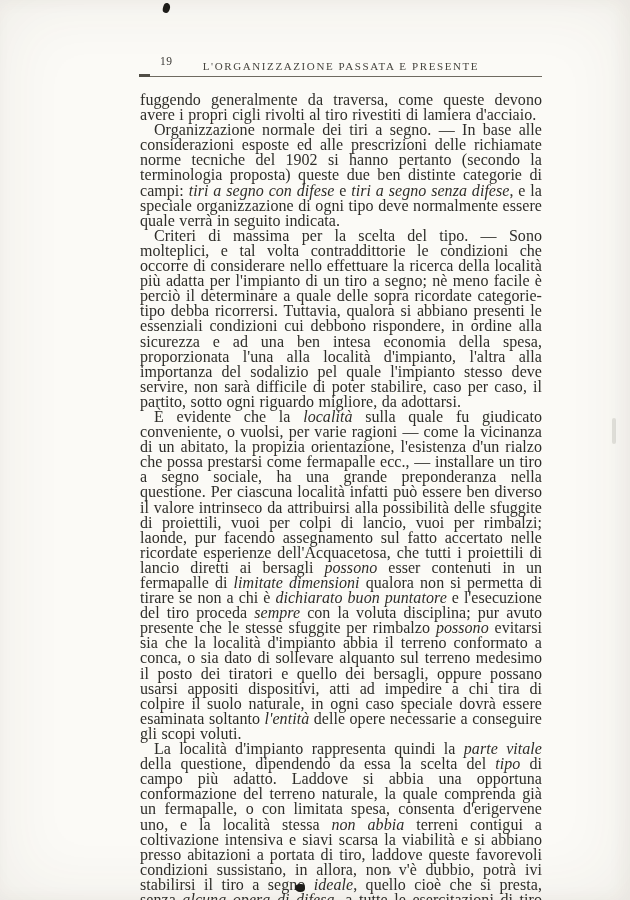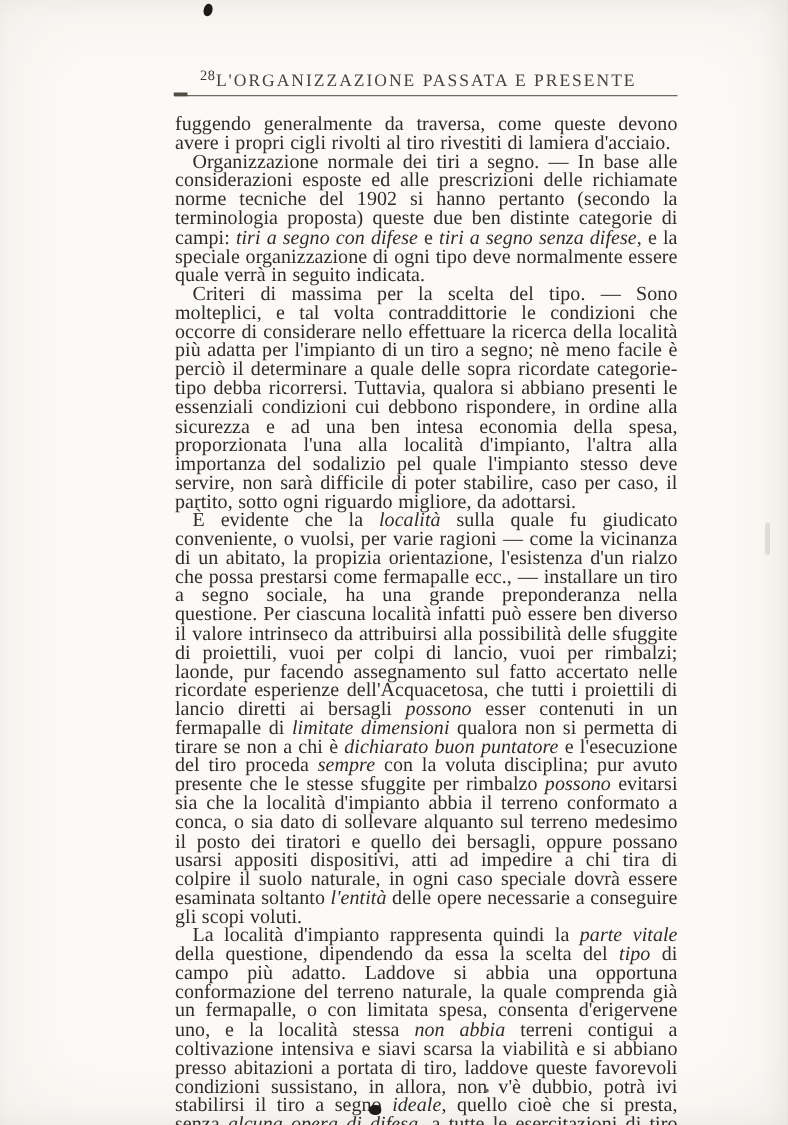--- a/index.html
+++ b/index.html
@@ -19,21 +19,21 @@
   .header {
     position: absolute;
     left: 140px; top: 56px; width: 402px;
     text-align: center;
   }
   .pagenum {
     position: absolute; left: 20px; top: -1px;
     font-size: 11.5px; letter-spacing: 0.5px; color: #3a3834;
   }
   .running-title {
-    font-size: 14px; letter-spacing: 1.6px; color: #46443e;
+    font-size: 11px; letter-spacing: 1.6px; color: #46443e;
     white-space: nowrap;
   }
   .rule {
     position: absolute;
     left: 140px; top: 76px; width: 402px;
     border-top: 1px solid #6e6a60;
   }
   .rule-tick {
     position: absolute; left: -1px; top: -3px;
     width: 11px; height: 3px; background: #504d45;
@@ -56,21 +56,21 @@
   .a2 { left: 295px; top: 884px; width: 10px; height: 8px; border-radius: 55% 45% 50% 60%; }
   .a3 { left: 388px; top: 871px; width: 3px; height: 3px; background: #6e6a61; border-radius: 50%; }
   .a4 { left: 612px; top: 418px; width: 4px; height: 26px; background: rgba(90,84,72,0.15); border-radius: 2px; }
 </style>
 </head>
 <body>
 
 <div class="scan">
 
   <div class="header">
-    <span class="pagenum">28</span>
+    <span class="pagenum">19</span>
     <span class="running-title">L'ORGANIZZAZIONE PASSATA E PRESENTE</span>
   </div>
 
   <div class="rule">
     <span class="rule-tick"></span>
   </div>
 
   <div class="body-text">
       <p class=""><span>fuggendo generalmente da traversa, come queste devono avere i propri cigli rivolti al tiro rivestiti di lamiera d'acciaio.</span></p>
       <p class="indent"><span class="seg-b">Organizzazione normale dei tiri a segno.</span><span> — In base alle considerazioni esposte ed alle prescrizioni delle richiamate norme tecniche del 1902 si hanno pertanto (secondo la terminologia proposta) queste due ben distinte categorie di campi: </span><span class="seg-i">tiri a segno con difese</span><span> e </span><span class="seg-i">tiri a segno senza difese</span><span>, e la speciale organizzazione di ogni tipo deve normalmente essere quale verrà in seguito indicata.</span></p>

